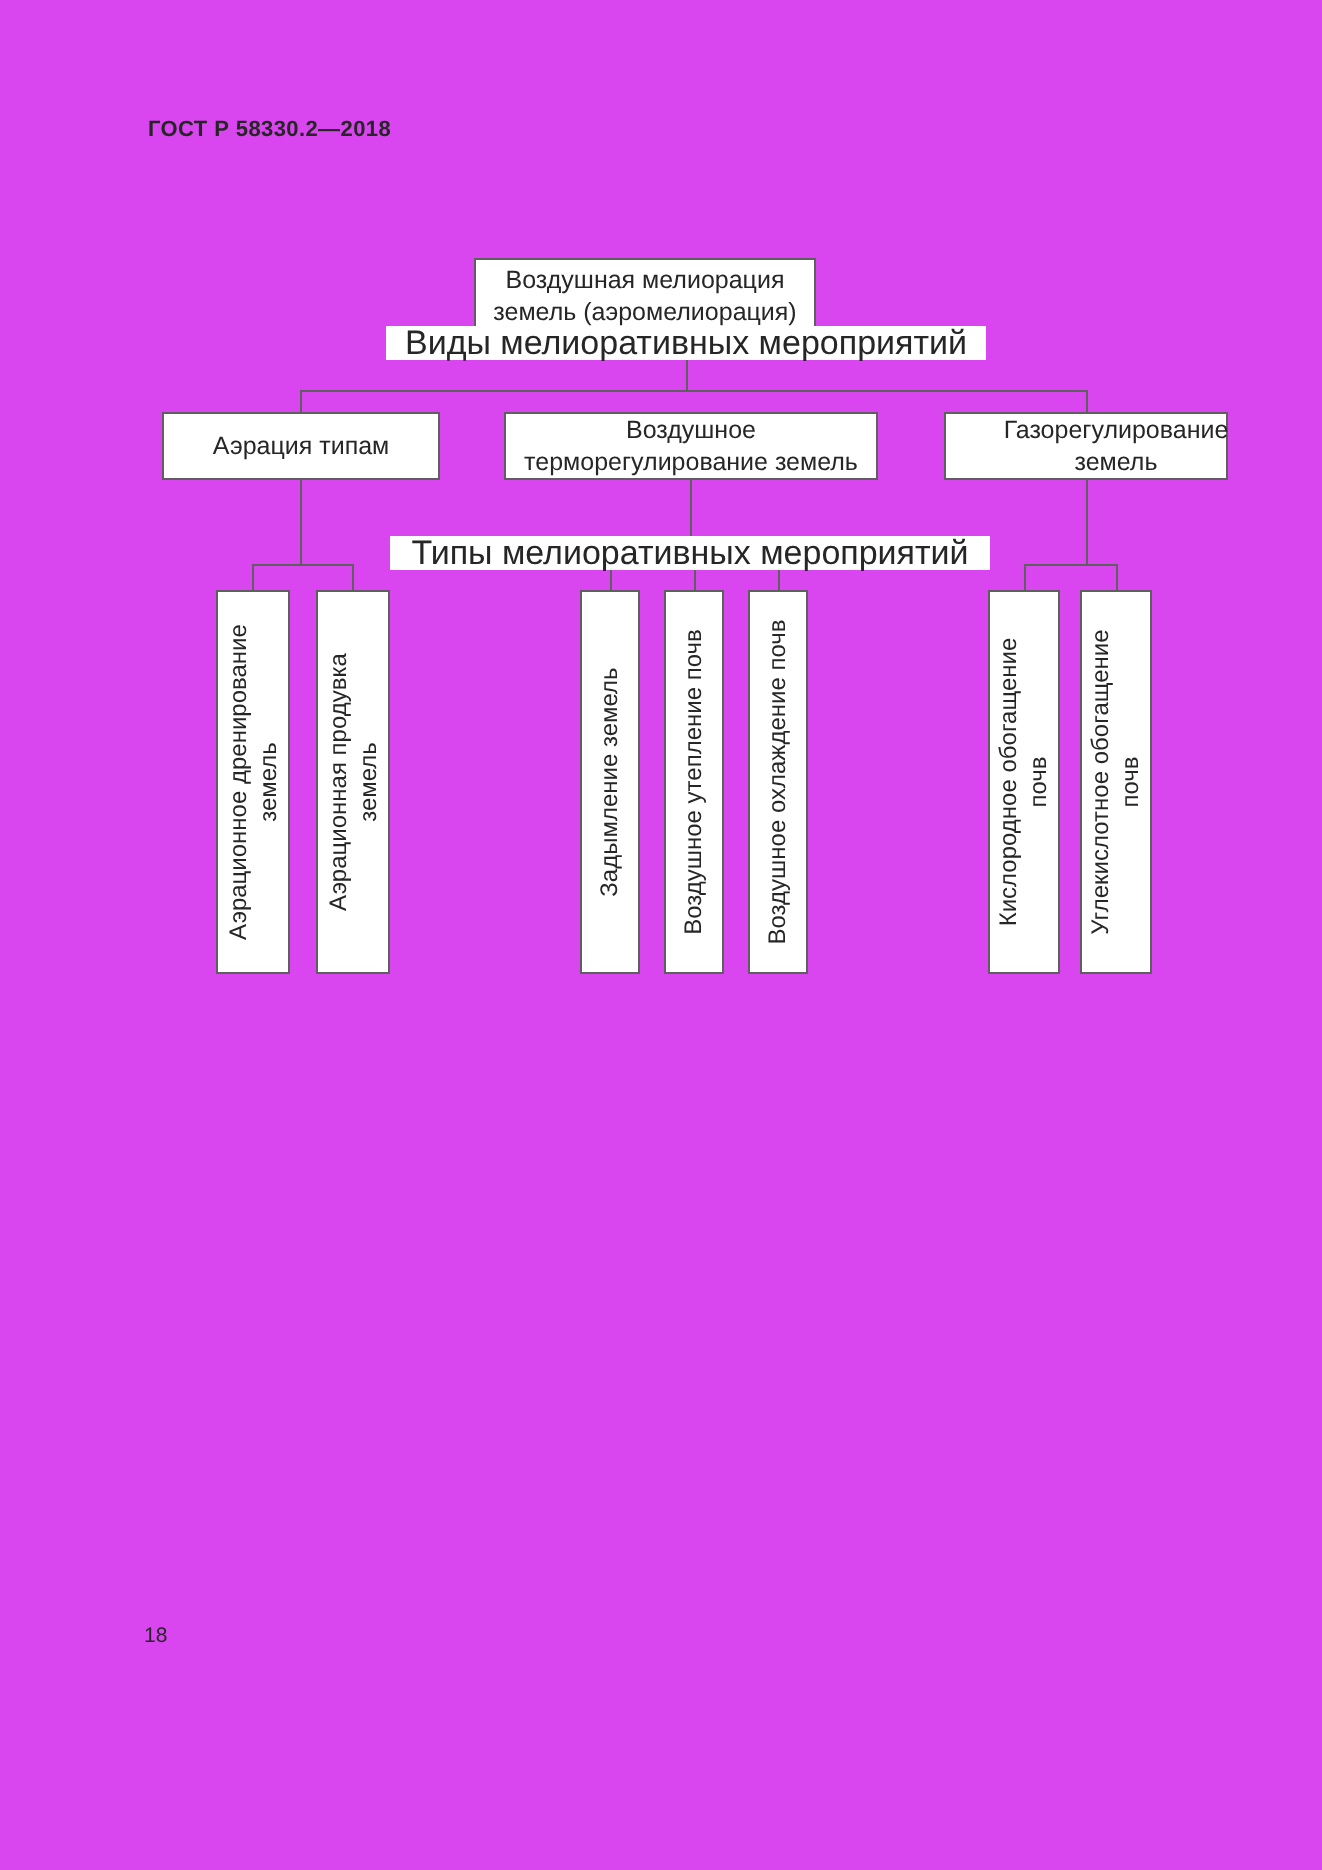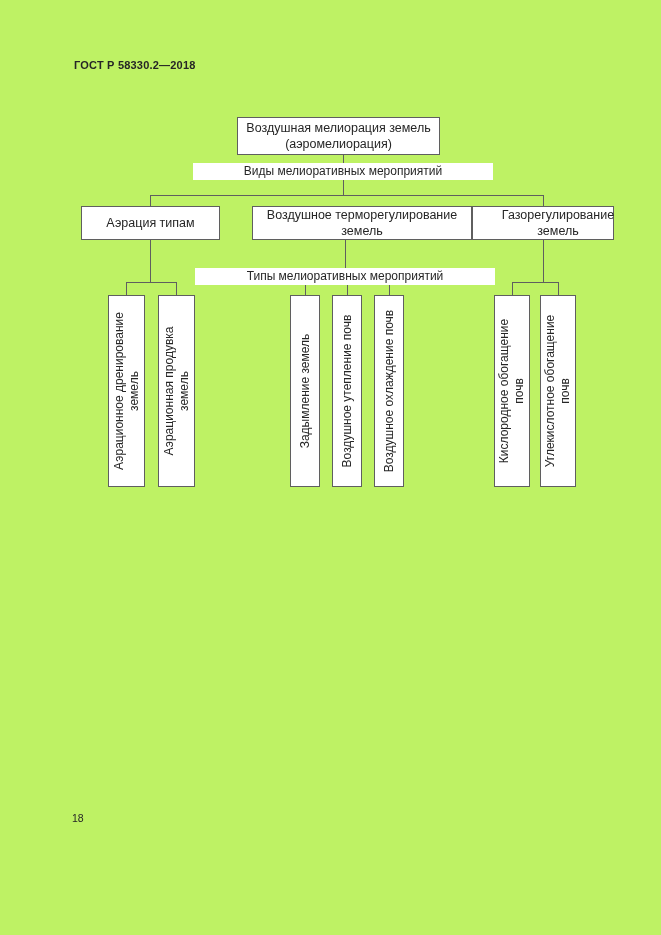--- a/index.html
+++ b/index.html
@@ -2,21 +2,21 @@
 <html><head>
 <meta charset="utf-8">
 <style>
   * { margin: 0; padding: 0; box-sizing: border-box; }
   html, body { background: #ffffff; }
   body { font-family: "Liberation Sans", sans-serif; color: #262626; }
   .page {
     position: relative;
     width: 661px;
     height: 935px;
-    background: #bef264;
+    background: #d946ef;
     overflow: hidden;
   }
   .doc-header {
     position: absolute;
     left: 74px;
     top: 59px;
     font-size: 11px;
     font-weight: bold;
     letter-spacing: 0.2px;
   }
@@ -46,21 +46,21 @@
     font-size: 12.5px;
     line-height: 1.3;
     z-index: 2;
     padding: 1px 2px;
   }
   
   .tier-label {
     position: absolute;
     background: #ffffff;
     text-align: center;
-    font-size: 12px;
+    font-size: 17px;
     line-height: 17px;
     height: 17px;
     z-index: 2;
   }
   
   .vbox {
     position: absolute;
     top: 295px;
     height: 192px;
     border: 1px solid #5f5f5f;
@@ -89,35 +89,35 @@
     line-height: 1.45;
   }
 </style>
 </head>
 <body>
 
 <div class="page">
 
   <div class="doc-header">ГОСТ Р 58330.2—2018</div>
 
-  <div class="hbox" style="left:237px; top:117px; width:203px; height:38px;">
+  <div class="hbox" style="left:237px; top:129px; width:171px; height:38px;">
     <span>Воздушная мелиорация земель (аэромелиорация)</span>
   </div>
 
   <div class="line v" style="left:343px; top:151px; height:44px;"></div>
   <div class="line h" style="left:150px; top:195px; width:394px;"></div>
   <div class="line v" style="left:150px; top:195px; height:11px;"></div>
   <div class="line v" style="left:543px; top:195px; height:11px;"></div>
 
   <div class="tier-label" style="left:193px; top:163px; width:300px;">Виды мелиоративных мероприятий</div>
 
   <div class="hbox" style="left:81px; top:206px; width:139px; height:34px;">
     <span>Аэрация типам</span>
   </div>
-  <div class="hbox" style="left:252px; top:206px; width:220px; height:34px;">
+  <div class="hbox" style="left:252px; top:206px; width:187px; height:34px;">
     <span>Воздушное терморегулирование земель</span>
   </div>
   <div class="hbox" style="left:472px; top:206px; width:142px; height:34px;padding-left:32px;">
     <span>Газорегулирование земель</span>
   </div>
 
   <div class="line v" style="left:150px; top:240px; height:42px;"></div>
   <div class="line v" style="left:345px; top:240px; height:42px;"></div>
   <div class="line v" style="left:543px; top:240px; height:42px;"></div>
 

